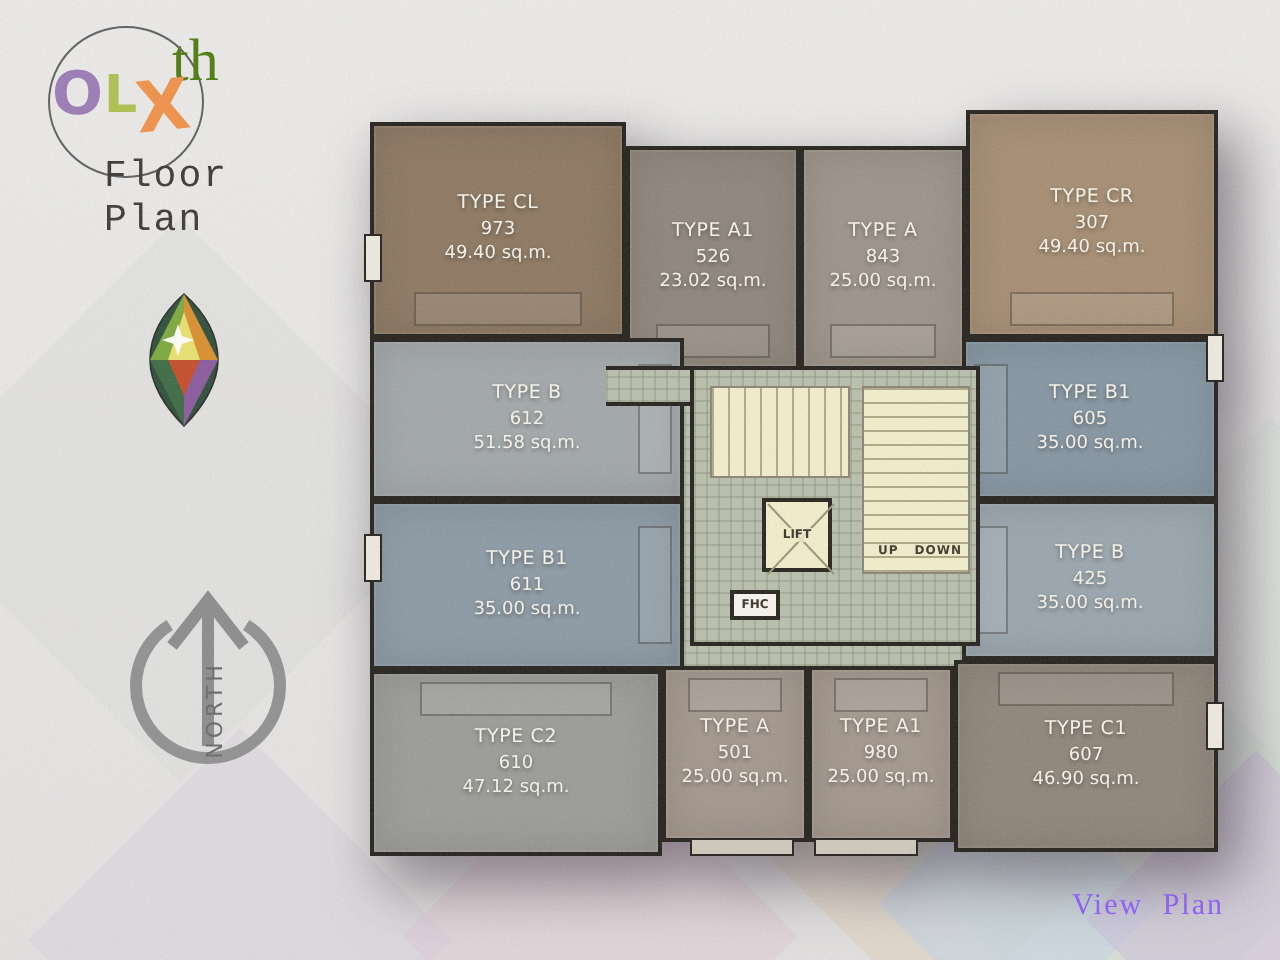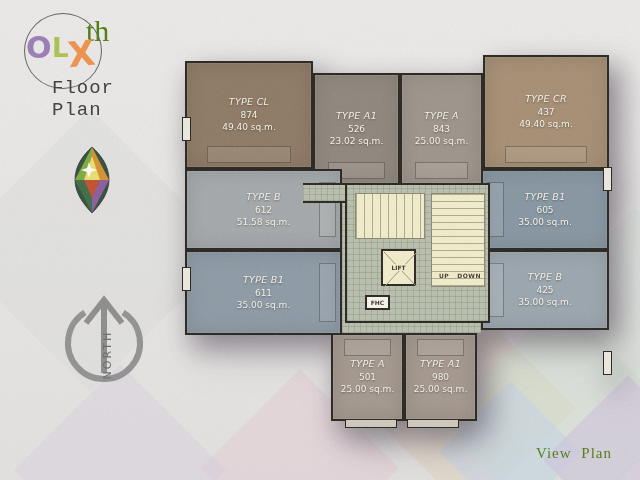--- a/index.html
+++ b/index.html
@@ -61,21 +61,21 @@
   .u609{left:146px;top:278px;width:73px;height:88px}
   .u610{left:0;top:280px;width:146px;height:93px}
   .u611{left:0;top:195px;width:157px;height:85px}
   .u612{left:0;top:114px;width:157px;height:81px}
   .unit::after{content:"";position:absolute;background:rgba(255,255,255,.10);border:1px solid rgba(30,25,20,.35);}
   .bb::after{bottom:4px;left:16%;right:16%;height:15px;}
   .bt::after{top:4px;left:16%;right:16%;height:15px;}
   .br::after{right:4px;top:14%;bottom:14%;width:15px;}
   .bl::after{left:4px;top:14%;bottom:14%;width:15px;}
   .ulabel{text-align:center;color:#f6f3e9;font-size:9px;line-height:1.35;text-shadow:0 1px 2px rgba(0,0,0,.4);position:relative;z-index:2;}
-  .utype{font-size:9.5px;letter-spacing:.3px;font-style:italic;}
+  .utype{font-size:9.5px;letter-spacing:.3px;}
   
   .core{position:absolute;left:160px;top:128px;width:145px;height:140px;z-index:4;border:2px solid #26221d;box-sizing:border-box;}
   .corridor{position:absolute;left:118px;top:128px;width:44px;height:20px;z-index:3;border-top:2px solid #26221d;border-bottom:2px solid #26221d;box-sizing:border-box;}
   .stair{position:absolute;background-color:#f1edcb;border:1px solid #8a8672;box-sizing:border-box;}
   .stair-a{left:8px;top:8px;width:70px;height:46px;
     background-image:repeating-linear-gradient(90deg,rgba(120,113,80,.55) 0 1px,transparent 1px 8px);}
   .stair-b{left:84px;top:8px;width:54px;height:94px;
     background-image:repeating-linear-gradient(0deg,rgba(120,113,80,.55) 0 1px,transparent 1px 7px);}
   .stair-b .sl{position:absolute;bottom:7px;font-size:6px;color:#40392e;letter-spacing:.5px;font-weight:bold;}
   .sl-up{left:7px;} .sl-down{right:3px;}
@@ -87,21 +87,21 @@
     display:flex;align-items:center;justify-content:center;font-size:6px;font-weight:bold;color:#3a342c;}
   .balc{position:absolute;background:#eee9df;border:1.5px solid #26231f;box-sizing:border-box;z-index:5;}
   .ba1{left:-3px;top:62px;width:9px;height:24px;}
   .ba2{left:-3px;top:212px;width:9px;height:24px;}
   .ba3{left:418px;top:112px;width:9px;height:24px;}
   .ba4{left:418px;top:296px;width:9px;height:24px;}
   .ba5{left:160px;top:364px;width:52px;height:9px;background:#cfc9bc;}
   .ba6{left:222px;top:364px;width:52px;height:9px;background:#cfc9bc;}
   
   .view-plan{
-    position:absolute;left:536px;top:445px;z-index:6;font-size:15px;color:#4d7c0f;
+    position:absolute;left:536px;top:445px;z-index:6;font-size:15px;color:#8b5cf6;
     font-family:"Liberation Serif",serif;letter-spacing:1px;word-spacing:5px;cursor:pointer;
   }
   .grain{position:absolute;left:0;top:0;z-index:10;pointer-events:none;}
 </style>
 </head>
 <body>
 
 <div class="dia d1"></div>
 <div class="dia d2"></div>
 <div class="dia d7"></div>
@@ -138,71 +138,85 @@
   <text x="53" y="62" transform="rotate(-90 53 62)" text-anchor="middle" font-size="11" letter-spacing="2" fill="#6a6a6a" font-family="DejaVu Sans, sans-serif">NORTH</text>
 </svg>
 
 <div class="plan">
   <div class="hall sage"></div>
   <div class="corridor sage"></div>
 
   <div class="unit u601 bb" style="background-color: rgb(141, 120, 98);">
     <div class="ulabel">
       <div class="utype">TYPE CL</div>
-      <div class="unum">874</div>
+      <div class="unum">973</div>
       <div class="uarea">49.40 sq.m.</div>
     </div>
   </div>
   <div class="unit u602 bb" style="background-color: rgb(142, 133, 123);">
     <div class="ulabel">
       <div class="utype">TYPE A1</div>
       <div class="unum">526</div>
       <div class="uarea">23.02 sq.m.</div>
     </div>
   </div>
   <div class="unit u603 bb" style="background-color: rgb(156, 147, 137);">
     <div class="ulabel">
       <div class="utype">TYPE A</div>
       <div class="unum">843</div>
       <div class="uarea">25.00 sq.m.</div>
     </div>
   </div>
   <div class="unit u604 bb" style="background-color: rgb(165, 141, 114);">
     <div class="ulabel">
       <div class="utype">TYPE CR</div>
-      <div class="unum">437</div>
+      <div class="unum">307</div>
       <div class="uarea">49.40 sq.m.</div>
     </div>
   </div>
   <div class="unit u605 bl" style="background-color: rgb(133, 149, 161);">
     <div class="ulabel">
       <div class="utype">TYPE B1</div>
       <div class="unum">605</div>
       <div class="uarea">35.00 sq.m.</div>
     </div>
   </div>
   <div class="unit u606 bl" style="background-color: rgb(154, 165, 173);">
     <div class="ulabel">
       <div class="utype">TYPE B</div>
       <div class="unum">425</div>
       <div class="uarea">35.00 sq.m.</div>
     </div>
   </div>
+  <div class="unit u607 bt" style="background-color: rgb(143, 133, 122);">
+    <div class="ulabel">
+      <div class="utype">TYPE C1</div>
+      <div class="unum">607</div>
+      <div class="uarea">46.90 sq.m.</div>
+    </div>
+  </div>
   <div class="unit u608 bt" style="background-color: rgb(163, 151, 141);">
     <div class="ulabel">
       <div class="utype">TYPE A1</div>
       <div class="unum">980</div>
       <div class="uarea">25.00 sq.m.</div>
     </div>
   </div>
   <div class="unit u609 bt" style="background-color: rgb(163, 151, 141);">
     <div class="ulabel">
       <div class="utype">TYPE A</div>
       <div class="unum">501</div>
       <div class="uarea">25.00 sq.m.</div>
+    </div>
+  </div>
+  <div class="unit u610 bt" style="background-color: rgb(155, 155, 152);">
+    <div class="ulabel">
+      <div class="utype">TYPE C2</div>
+      <div class="unum">610</div>
+      <div class="uarea">47.12 sq.m.</div>
     </div>
   </div>
   <div class="unit u611 br" style="background-color: rgb(140, 153, 164);">
     <div class="ulabel">
       <div class="utype">TYPE B1</div>
       <div class="unum">611</div>
       <div class="uarea">35.00 sq.m.</div>
     </div>
   </div>
   <div class="unit u612 br" style="background-color: rgb(162, 167, 169);">

